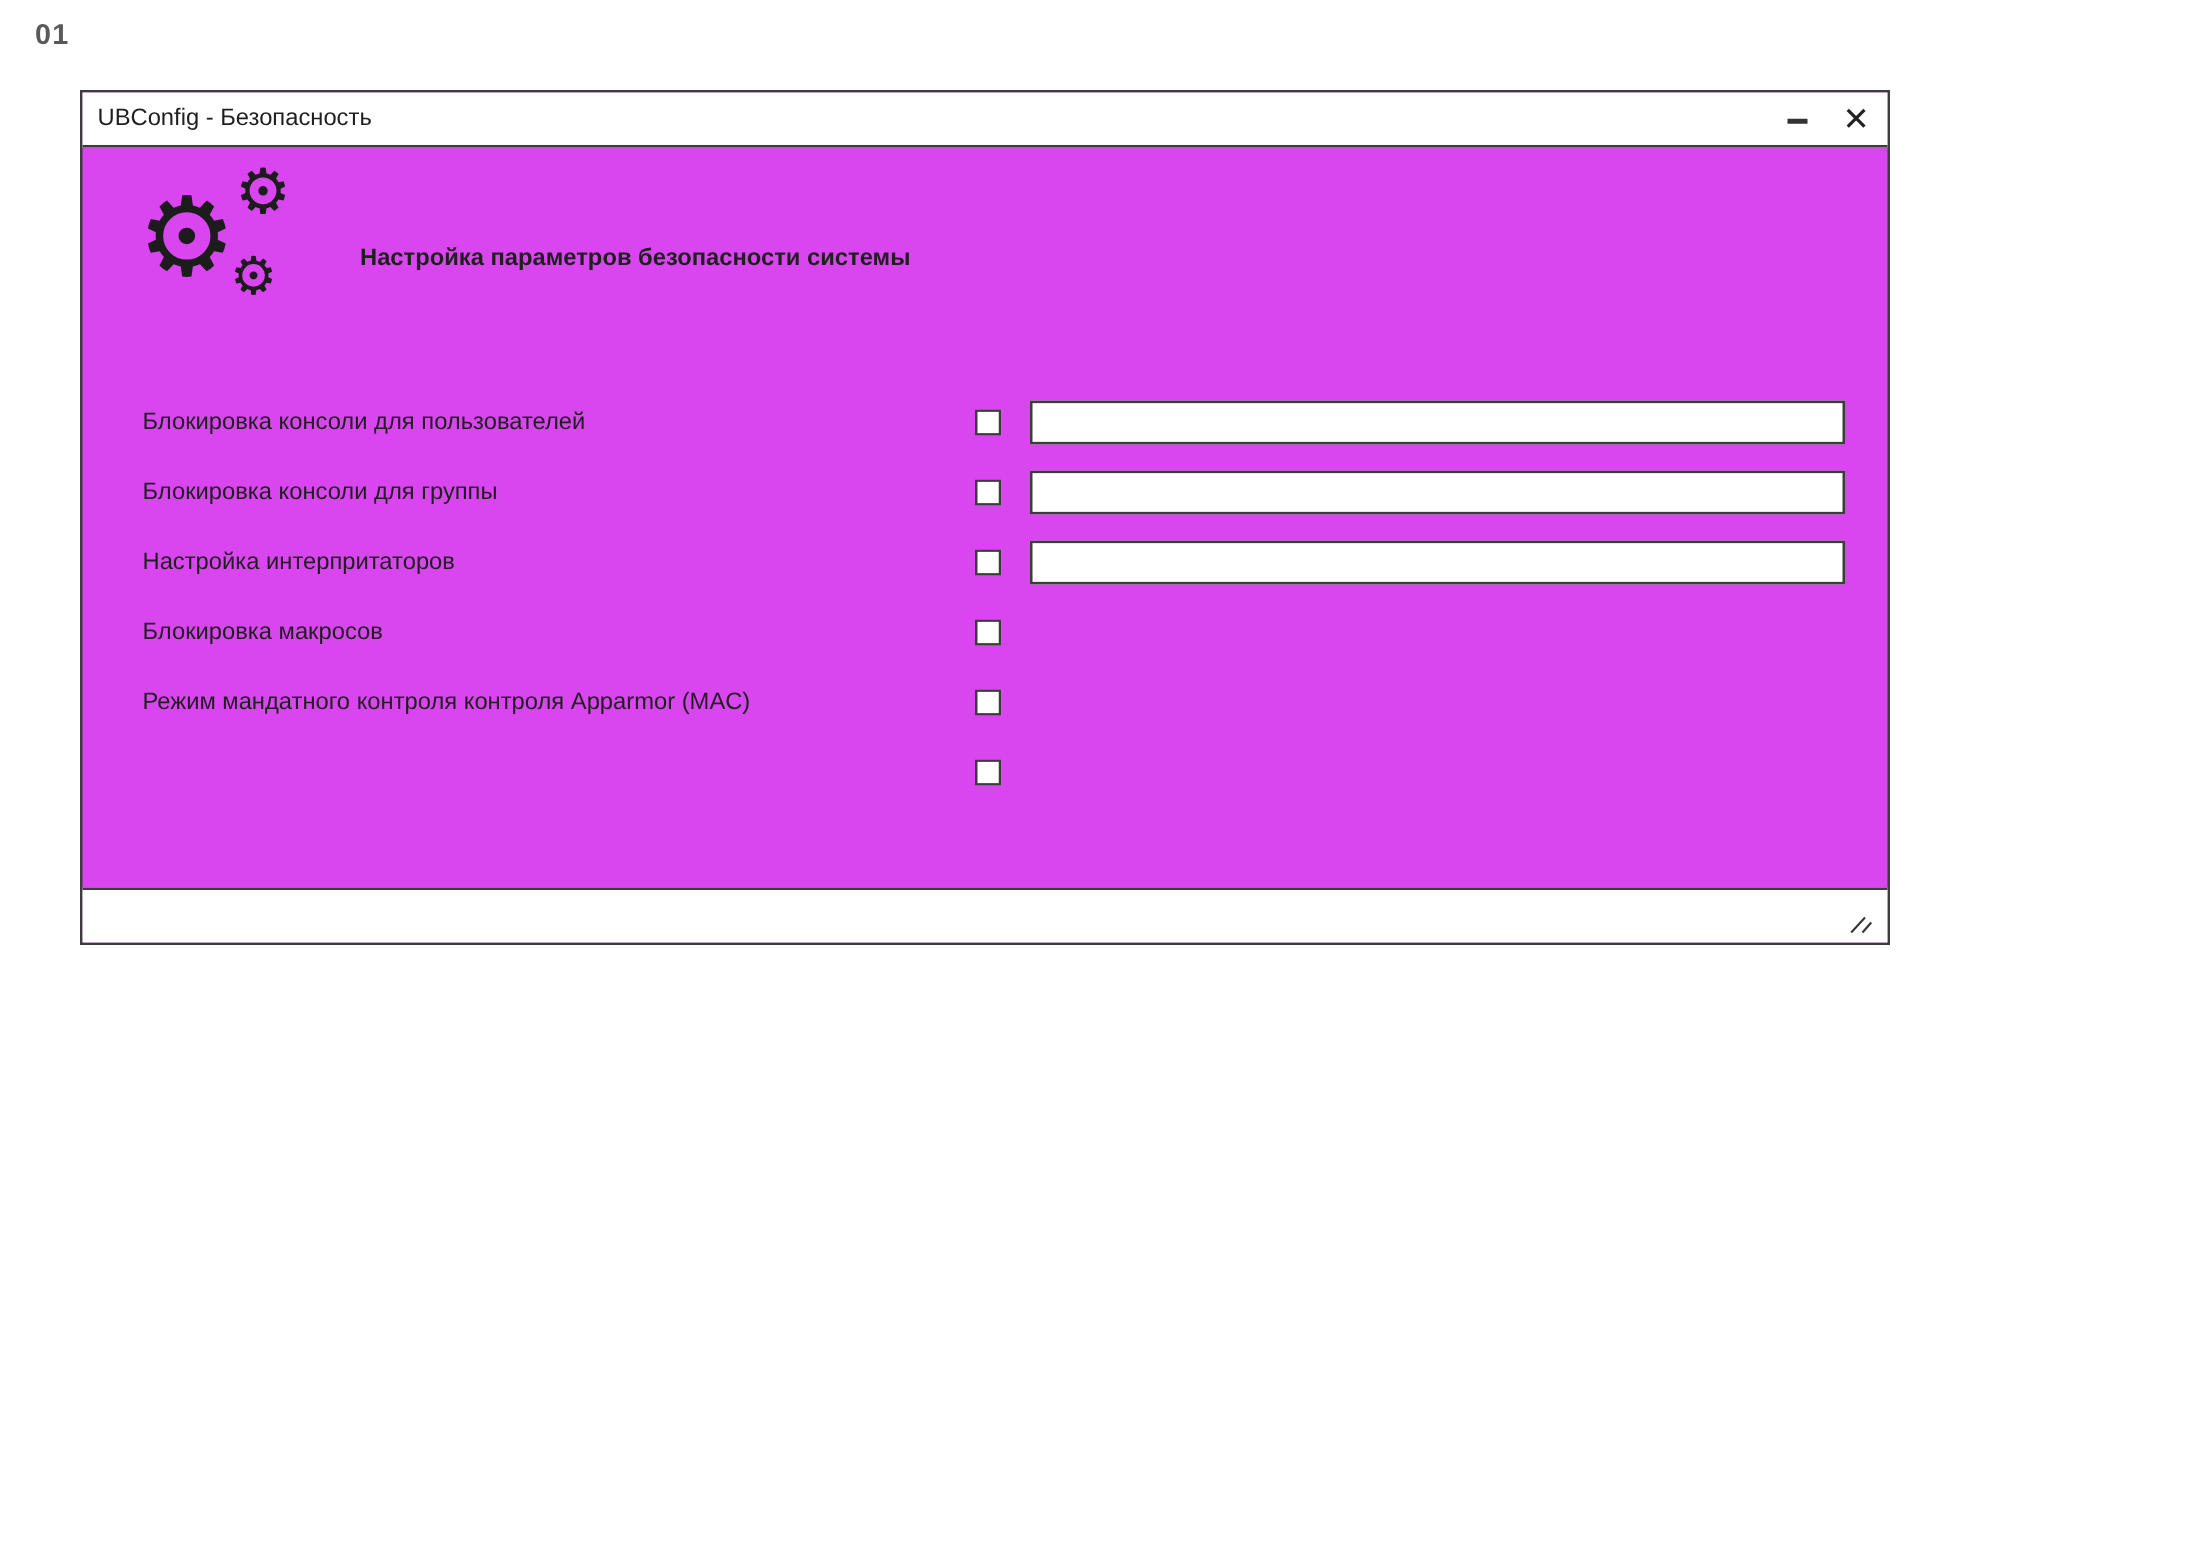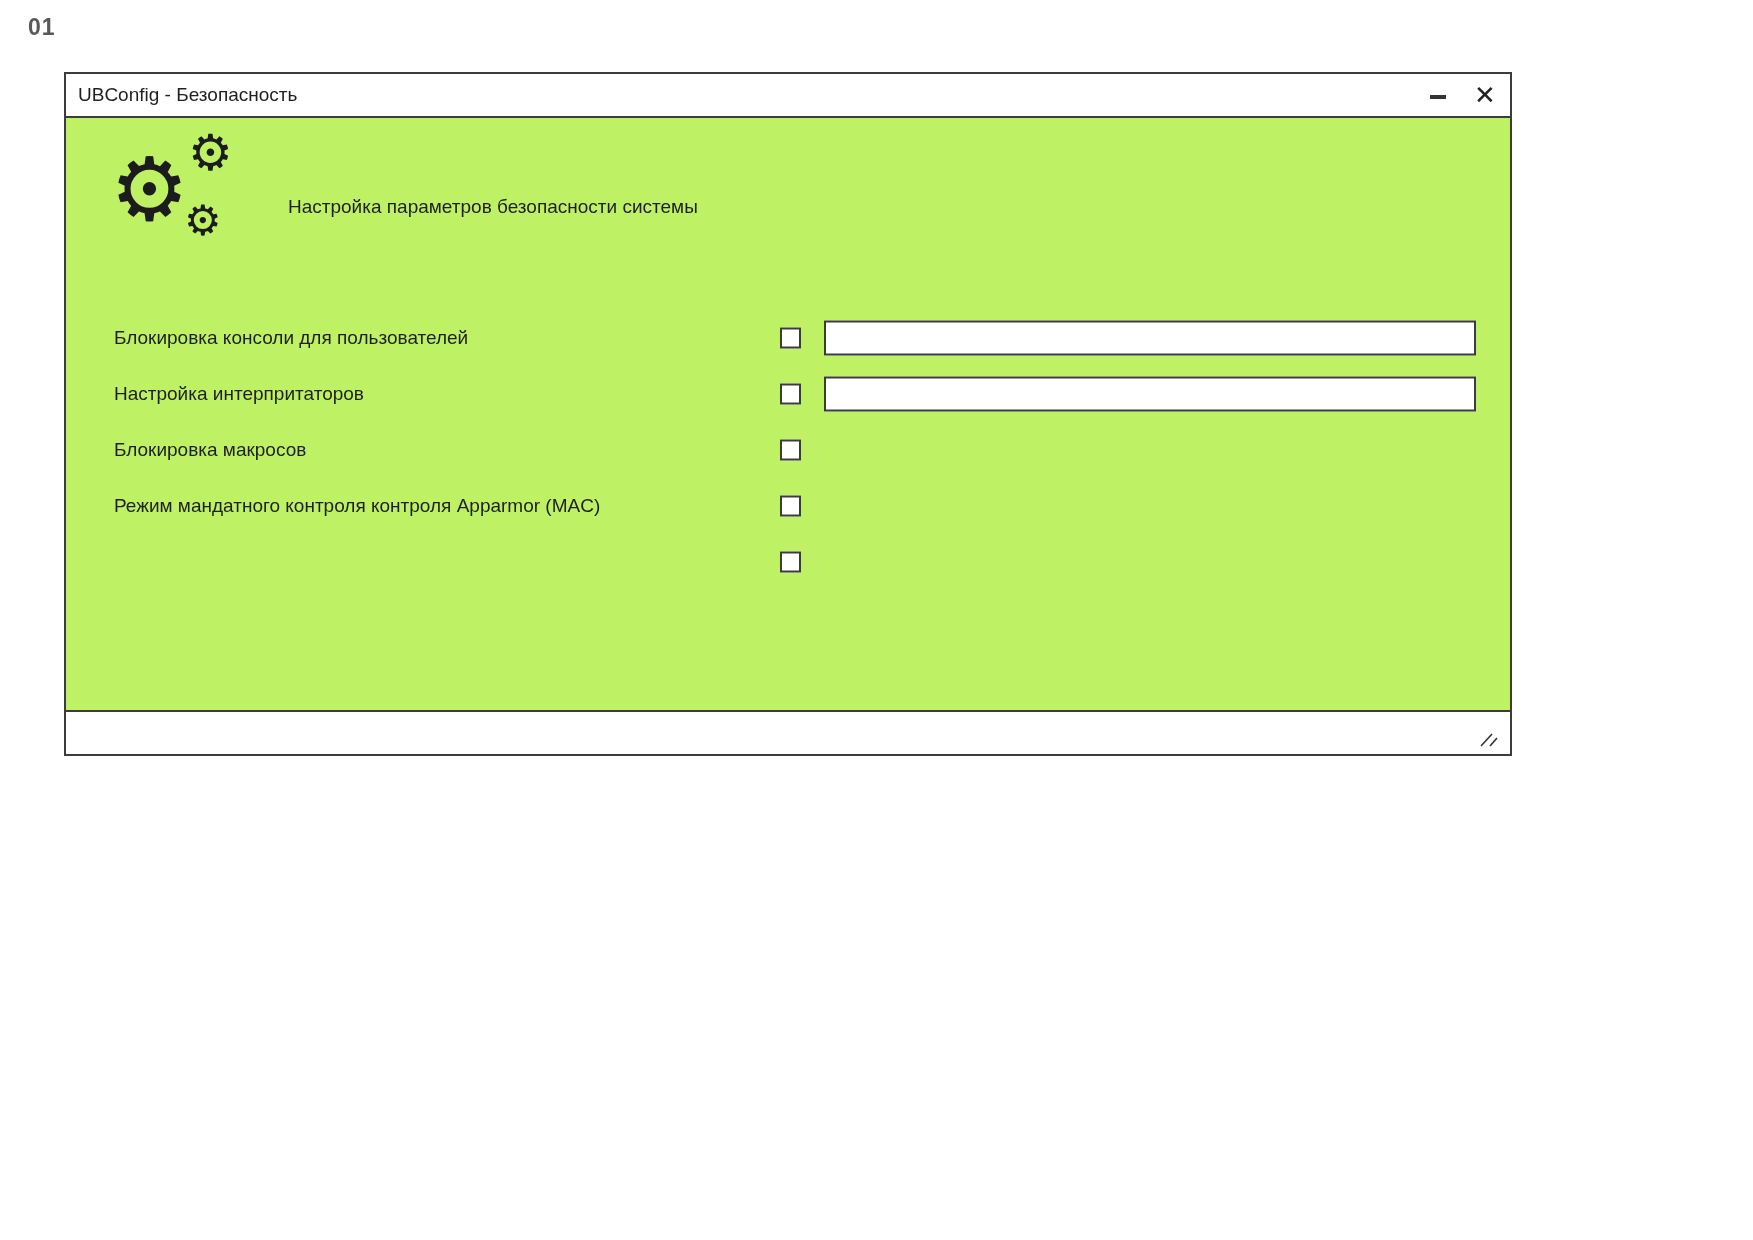--- a/index.html
+++ b/index.html
@@ -13,21 +13,21 @@
   .stage { position: relative; width: 1753px; height: 1240px; overflow: hidden; }
 
   .fig-label {
     position: absolute; left: 28px; top: 14px;
     font-size: 23px; font-weight: bold; color: #595959; letter-spacing: 1px;
   }
 
   .window {
     position: absolute; left: 64px; top: 72px;
     width: 1448px; height: 684px;
-    border: 2px solid #3c3c3c; background: #bef264;
+    border: 2px solid #3c3c3c; background: #d946ef;
   }
 
   .titlebar {
     position: absolute; left: 0; right: 0; top: 0; height: 44px;
     border-bottom: 2px solid #3c3c3c; background: #ffffff;
   }
   .window-title {
     position: absolute; left: 12px; top: 0;
     line-height: 42px; font-size: 19px; white-space: nowrap;
   }
@@ -49,21 +49,21 @@
     position: absolute; left: 44px; top: 62px;
     width: 160px; height: 130px; color: #1c1c1c;
   }
   .gear { position: absolute; line-height: 1; user-select: none; }
   .gear-large  { font-size: 88px; left: 0;    top: 10px; }
   .gear-medium { font-size: 50px; left: 78px; top: -8px; }
   .gear-small  { font-size: 42px; left: 74px; top: 64px; }
 
   .hdr-text {
     position: absolute; left: 222px; top: 122px;
-    font-size: 19px; white-space: nowrap;
+    font-size: 19px; white-space: nowrap; font-weight: bold;
   }
 
   .form { position: absolute; left: 0; right: 0; top: 236px; }
   .row { position: relative; height: 56px; }
   .row-label {
     position: absolute; left: 48px; top: 50%; transform: translateY(-50%);
     font-size: 19px; white-space: nowrap;
   }
   .checkbox {
     position: absolute; left: 714px; top: 50%; transform: translateY(-50%);
@@ -113,20 +113,25 @@
 
     <div class="form">
 
 
       <div class="row">
         <div class="row-label">Блокировка консоли для пользователей</div>
         <div class="checkbox" role="checkbox" aria-checked="false"></div>
         <input class="text-input" type="text" value="" style="">
       </div>
 
+      <div class="row">
+        <div class="row-label">Блокировка консоли для группы</div>
+        <div class="checkbox" role="checkbox" aria-checked="false"></div>
+        <input class="text-input" type="text" value="" style="">
+      </div>
 
       <div class="row">
         <div class="row-label">Настройка интерпритаторов</div>
         <div class="checkbox" role="checkbox" aria-checked="false"></div>
         <input class="text-input" type="text" value="" style="">
       </div>
 
       <div class="row">
         <div class="row-label">Блокировка макросов</div>
         <div class="checkbox" role="checkbox" aria-checked="false"></div>

